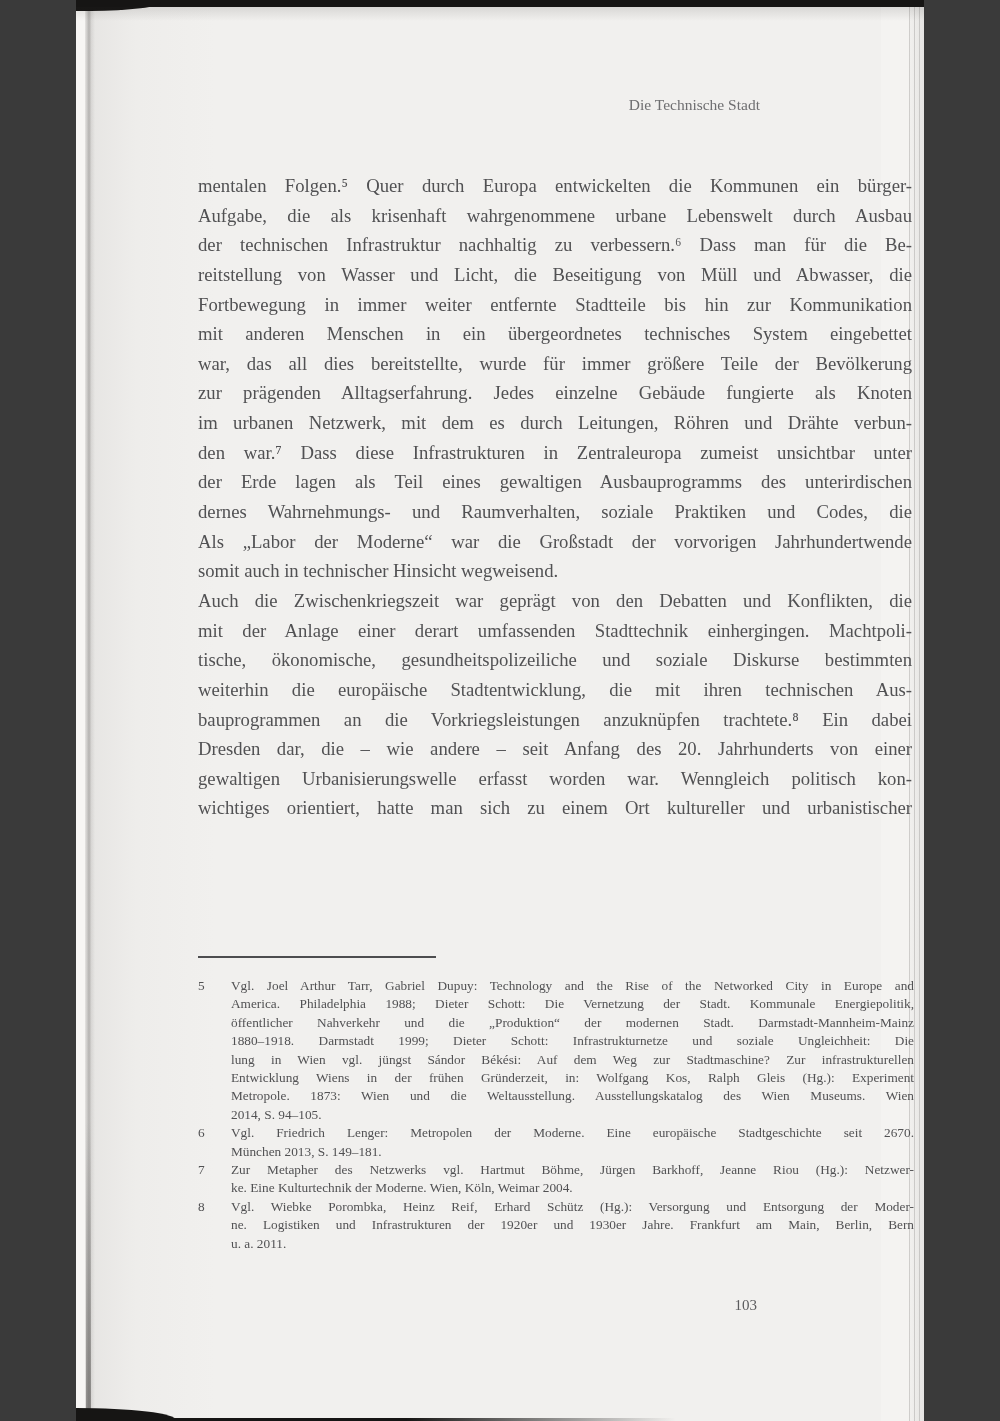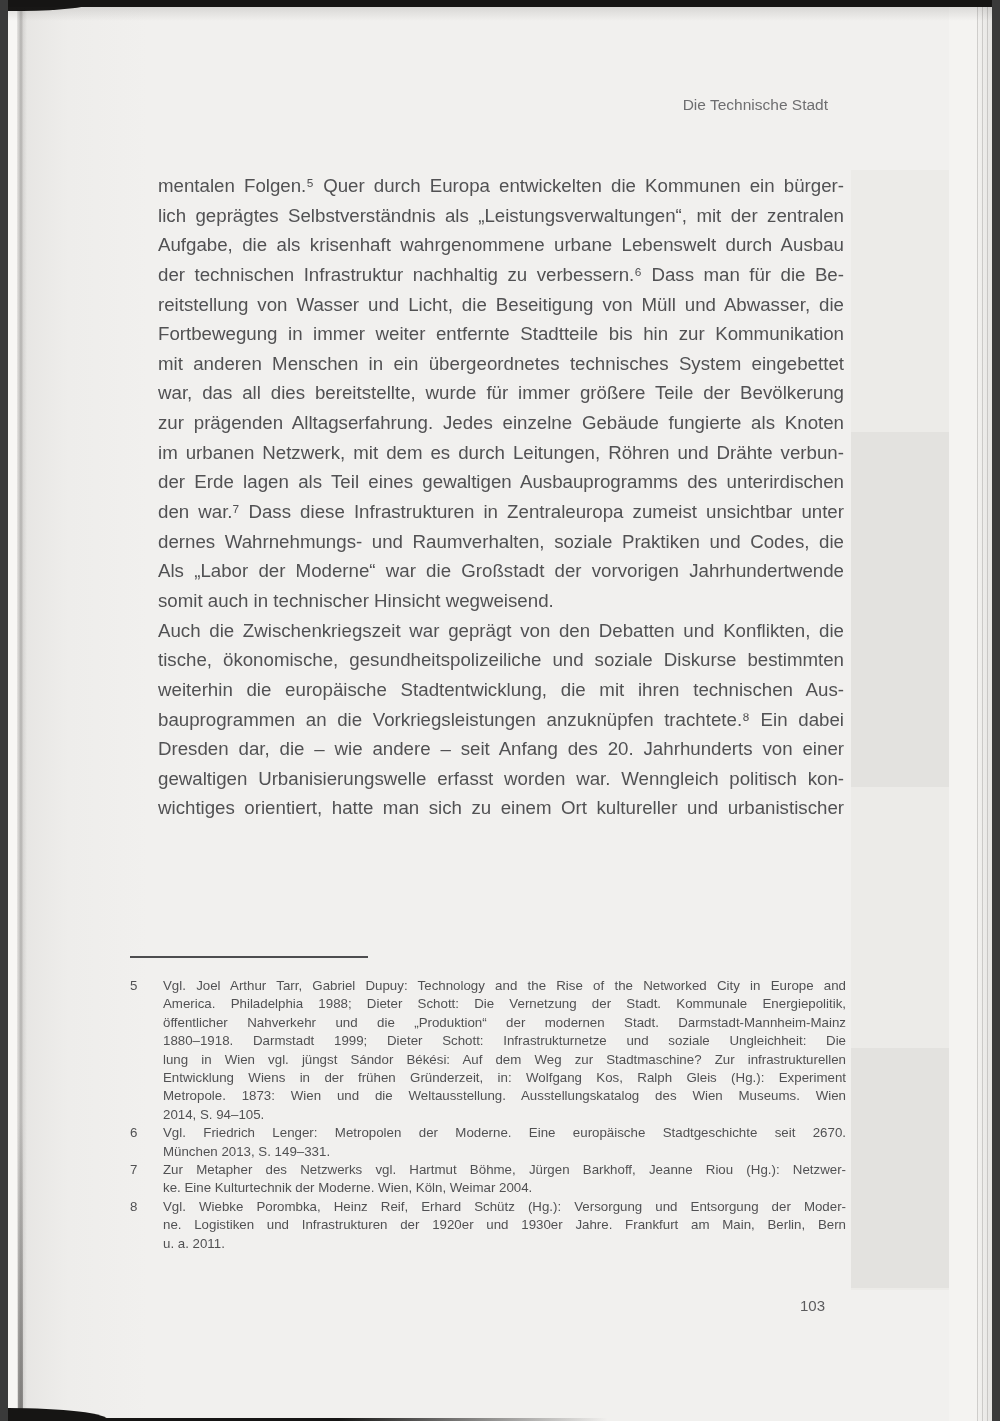--- a/index.html
+++ b/index.html
@@ -5,25 +5,25 @@
 <style>
   :root{
     --paper:#f1f0ee;
     --ink:#515153;
     --header-ink:#6e6e70;
     --edge-black:#161514;
   }
   html,body{margin:0;padding:0;background:#3a3a3a;}
   .page{
     position:relative;
-    width:984px;height:1421px;
+    width:848px;height:1421px;
     margin:0 auto;
     background:var(--paper);
     overflow:hidden;
-    font-family:Liberation Sans, sans-serif;
+    font-family:Liberation Serif, serif;
     color:var(--ink);
   }
   
   .page::before{
     content:"";position:absolute;inset:0;pointer-events:none;
     background:linear-gradient(to right, rgba(190,188,185,0.25) 0px, rgba(190,188,185,0.06) 60px, rgba(0,0,0,0) 140px);
   }
   
   .edge-top{position:absolute;top:0;left:0;width:100%;height:7px;background:var(--edge-black);}
   .edge-top-left{position:absolute;top:0;left:0;width:85px;height:11px;background:var(--edge-black);border-bottom-right-radius:70px 9px;}
@@ -49,21 +49,21 @@
   .running-header{
     position:absolute;top:96px;right:164px;
     font-size:15.5px;line-height:1.1;color:var(--header-ink);
   }
   .body-text{
     position:absolute;left:122px;top:171px;width:714px;
     font-size:18.7px;
   }
   .bline{
     height:29.65px;line-height:29.65px;overflow:hidden;white-space:nowrap;
-    text-align:justify;text-align-last:justify;margin-left:28px;
+    text-align:justify;text-align-last:justify;
   }
   .bline.end{text-align-last:left;}
   .fn-separator{position:absolute;left:122px;top:956px;width:238px;height:2px;background:#4d4d4f;}
   .footnotes{
     position:absolute;left:122px;top:977px;width:716px;
     font-size:13.3px;
   }
   .fnrow{display:flex;}
   .fnnum{flex:0 0 33px;width:33px;line-height:18.42px;}
   .fntext{flex:1;min-width:0;}
@@ -92,35 +92,35 @@
   <div class="edge-top"></div>
   <div class="edge-top-left"></div>
   <div class="edge-top-shadow"></div>
   <div class="corner-bl"></div>
   <div class="edge-bottom"></div>
 
   <div class="running-header">Die Technische Stadt</div>
 
   <div class="body-text">
       <div class="bline">mentalen Folgen.⁵ Quer durch Europa entwickelten die Kommunen ein bürger-</div>
-      <div class="bline">lich geprägtes Selbstverständnis als „Leistungsverwaltungen“, mit der zentralen</div>
       <div class="bline">Aufgabe, die als krisenhaft wahrgenommene urbane Lebenswelt durch Ausbau</div>
       <div class="bline">der technischen Infrastruktur nachhaltig zu verbessern.⁶ Dass man für die Be-</div>
       <div class="bline">reitstellung von Wasser und Licht, die Beseitigung von Müll und Abwasser, die</div>
       <div class="bline">Fortbewegung in immer weiter entfernte Stadtteile bis hin zur Kommunikation</div>
       <div class="bline">mit anderen Menschen in ein übergeordnetes technisches System eingebettet</div>
       <div class="bline">war, das all dies bereitstellte, wurde für immer größere Teile der Bevölkerung</div>
       <div class="bline">zur prägenden Alltagserfahrung. Jedes einzelne Gebäude fungierte als Knoten</div>
       <div class="bline">im urbanen Netzwerk, mit dem es durch Leitungen, Röhren und Drähte verbun-</div>
+      <div class="bline">den war.⁷ Dass diese Infrastrukturen in Zentraleuropa zumeist unsichtbar unter</div>
       <div class="bline">der Erde lagen als Teil eines gewaltigen Ausbauprogramms des unterirdischen</div>
-      <div class="bline">den war.⁷ Dass diese Infrastrukturen in Zentraleuropa zumeist unsichtbar unter</div>
       <div class="bline">dernes Wahrnehmungs- und Raumverhalten, soziale Praktiken und Codes, die</div>
       <div class="bline">Als „Labor der Moderne“ war die Großstadt der vorvorigen Jahrhundertwende</div>
       <div class="bline end">somit auch in technischer Hinsicht wegweisend.</div>
       <div class="bline">Auch die Zwischenkriegszeit war geprägt von den Debatten und Konflikten, die</div>
+      <div class="bline">mit der Anlage einer derart umfassenden Stadttechnik einhergingen. Machtpoli-</div>
       <div class="bline">tische, ökonomische, gesundheitspolizeiliche und soziale Diskurse bestimmten</div>
       <div class="bline">weiterhin die europäische Stadtentwicklung, die mit ihren technischen Aus-</div>
       <div class="bline">bauprogrammen an die Vorkriegsleistungen anzuknüpfen trachtete.⁸ Ein dabei</div>
       <div class="bline">Dresden dar, die – wie andere – seit Anfang des 20. Jahrhunderts von einer</div>
       <div class="bline">gewaltigen Urbanisierungswelle erfasst worden war. Wenngleich politisch kon-</div>
       <div class="bline">wichtiges orientiert, hatte man sich zu einem Ort kultureller und urbanistischer</div>
     </div>
 
   <div class="fn-separator"></div>
 
@@ -135,21 +135,21 @@
           <div class="fline">lung in Wien vgl. jüngst Sándor Békési: Auf dem Weg zur Stadtmaschine? Zur infrastrukturellen</div>
           <div class="fline">Entwicklung Wiens in der frühen Gründerzeit, in: Wolfgang Kos, Ralph Gleis (Hg.): Experiment</div>
           <div class="fline">Metropole. 1873: Wien und die Weltausstellung. Ausstellungskatalog des Wien Museums. Wien</div>
           <div class="fline end">2014, S. 94–105.</div>
         </div>
       </div>
       <div class="fnrow">
         <div class="fnnum">6</div>
         <div class="fntext">
           <div class="fline">Vgl. Friedrich Lenger: Metropolen der Moderne. Eine europäische Stadtgeschichte seit 2670.</div>
-          <div class="fline end">München 2013, S. 149–331.</div>
+          <div class="fline end">München 2013, S. 149–181.</div>
         </div>
       </div>
       <div class="fnrow">
         <div class="fnnum">7</div>
         <div class="fntext">
           <div class="fline">Zur Metapher des Netzwerks vgl. Hartmut Böhme, Jürgen Barkhoff, Jeanne Riou (Hg.): Netzwer-</div>
           <div class="fline end">ke. Eine Kulturtechnik der Moderne. Wien, Köln, Weimar 2004.</div>
         </div>
       </div>
       <div class="fnrow">

